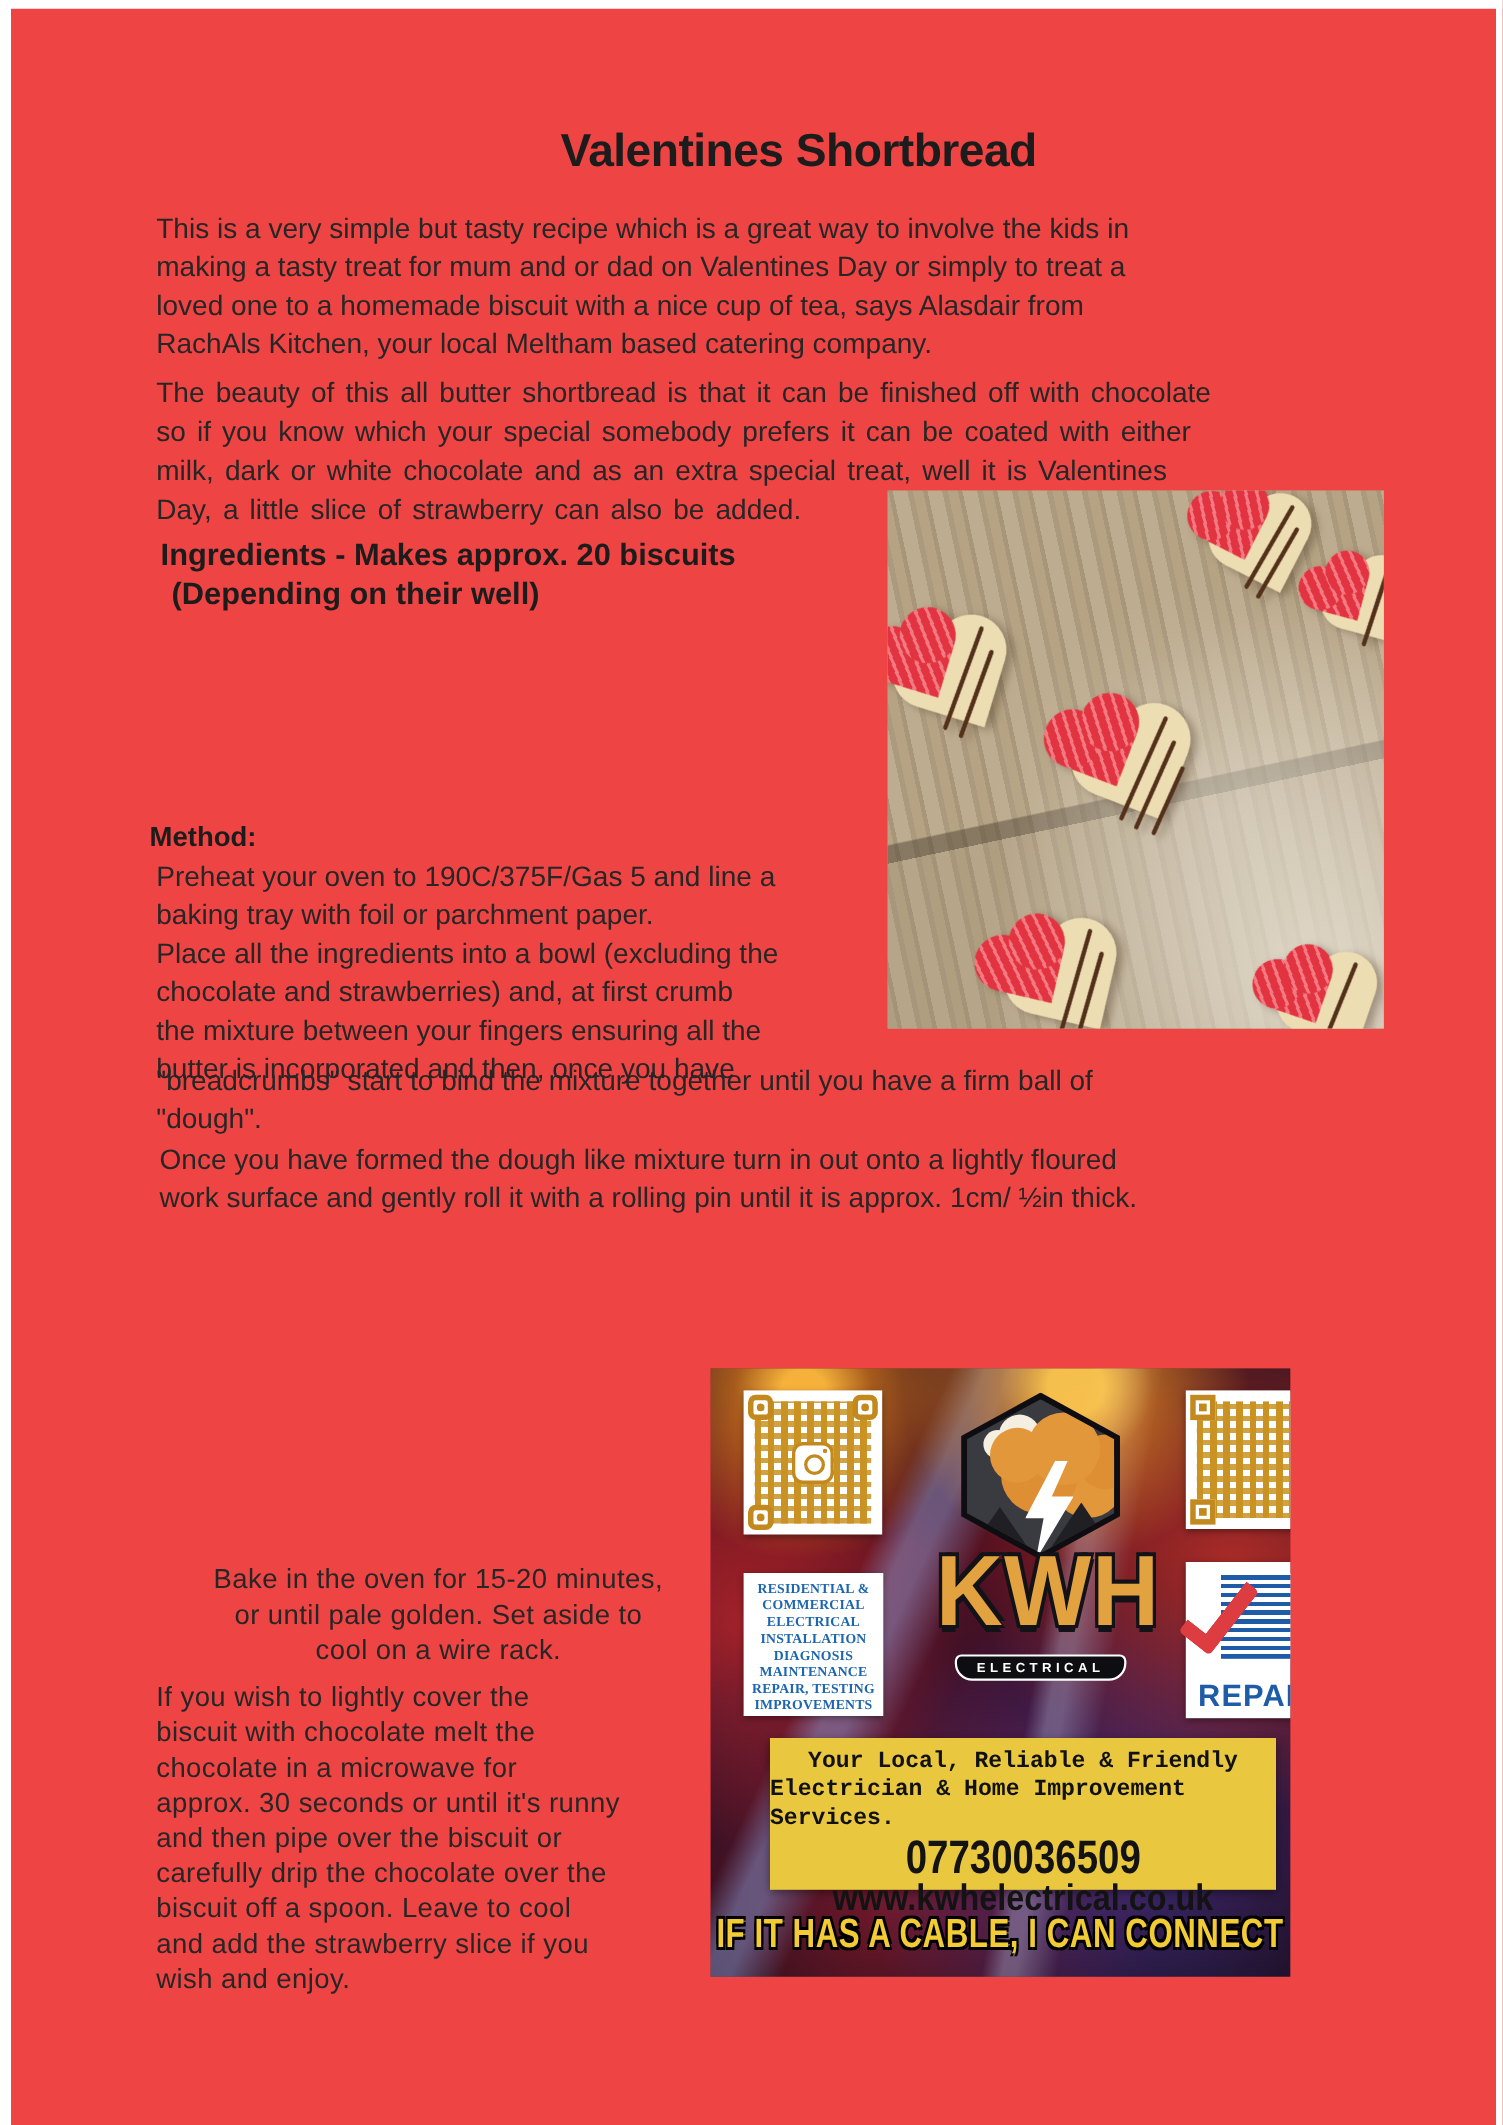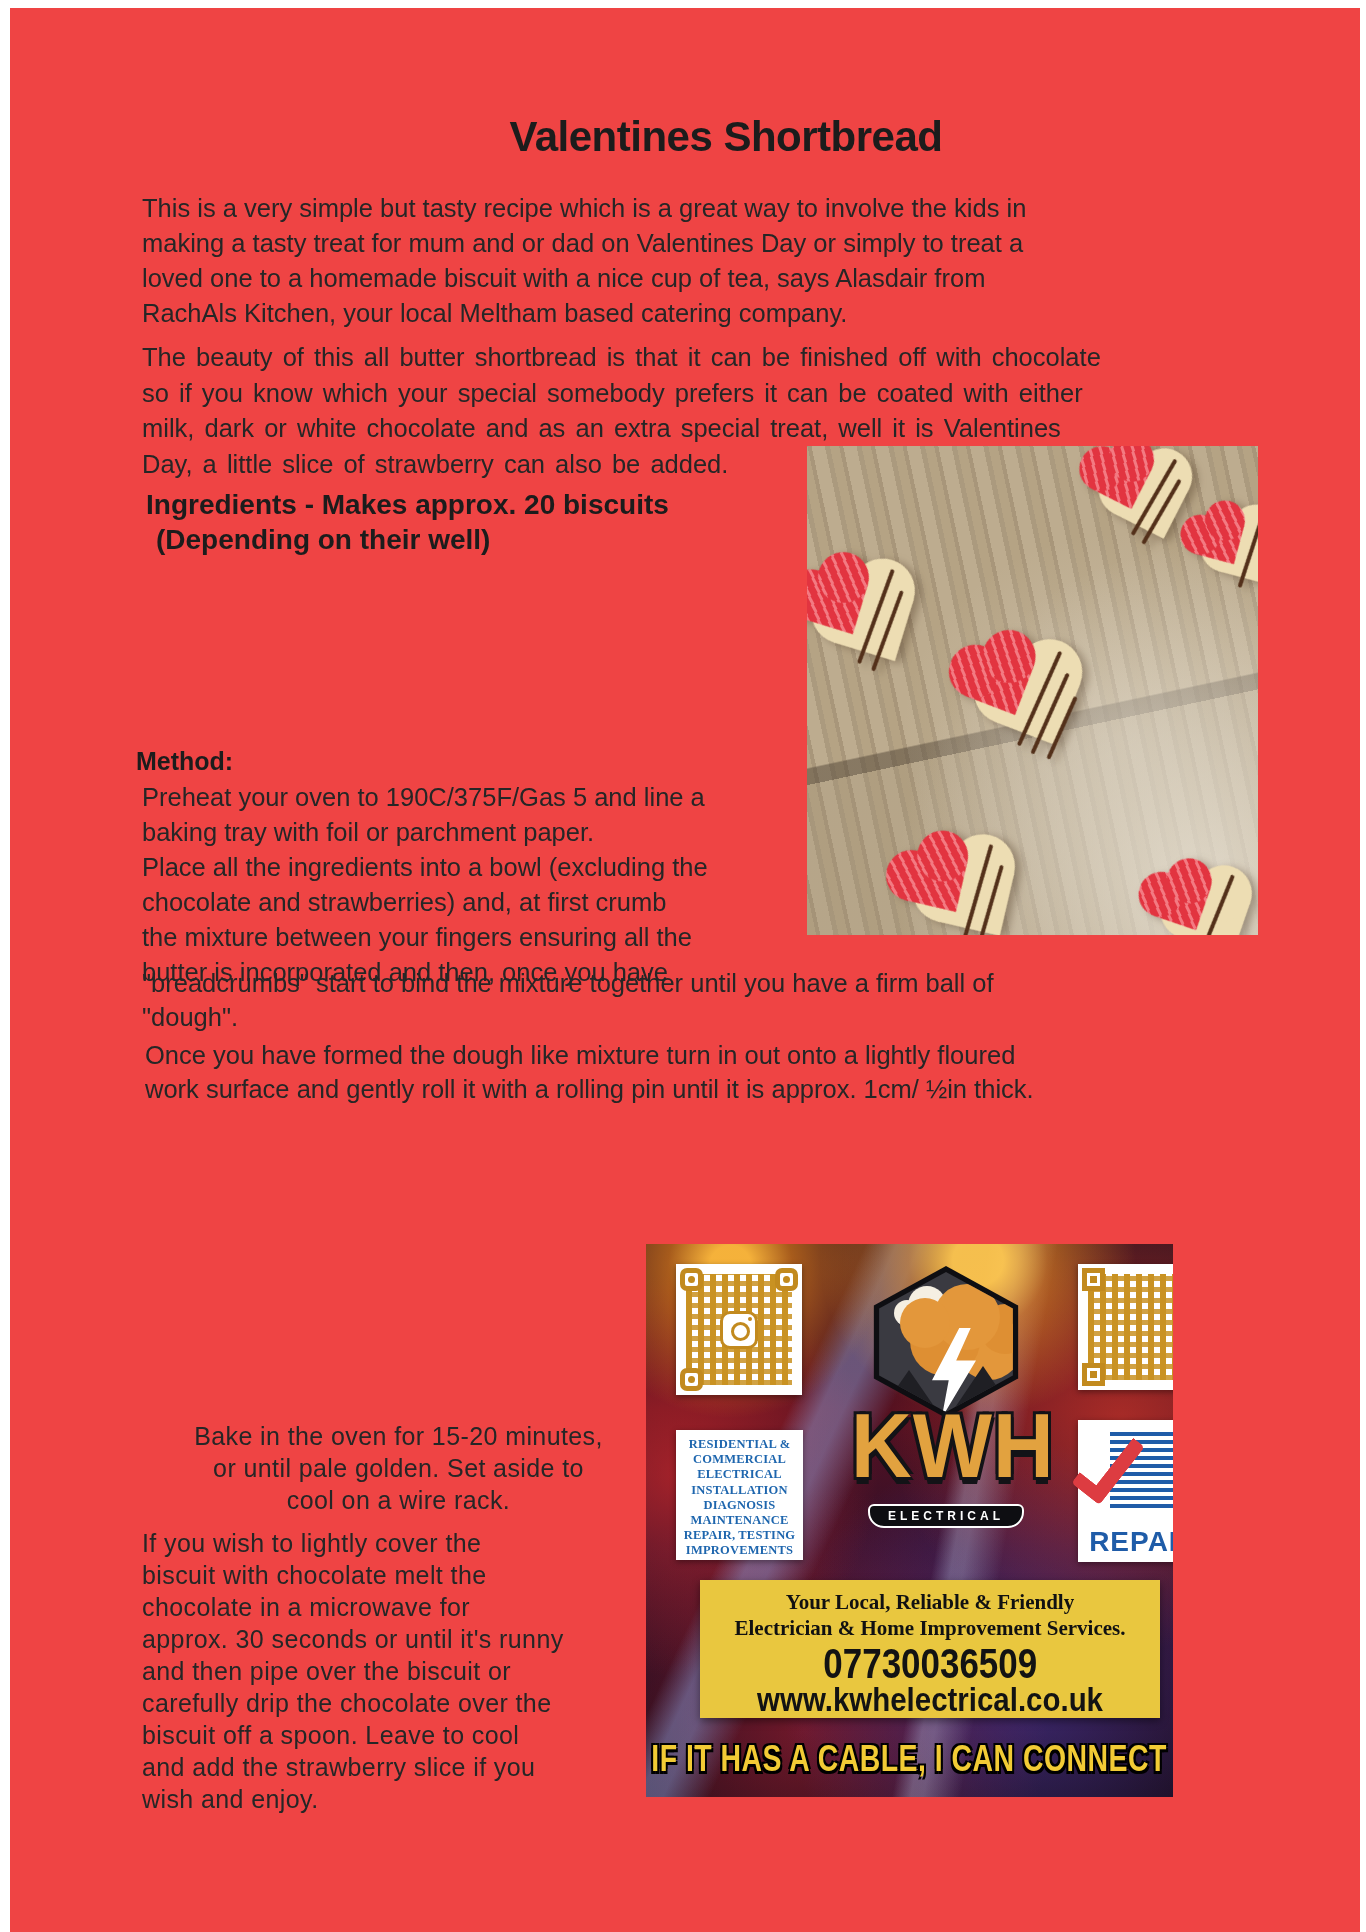--- a/index.html
+++ b/index.html
@@ -131,21 +131,21 @@
               text-shadow:3px 3px 0 #131317, -3px 3px 0 #131317, 3px -3px 0 #131317,
                           -3px -3px 0 #131317, 0 6px 0 #131317; }
   .elec-banner { position:absolute; top:248px; left:17px; width:156px; height:24px;
                  background:#0e0e12; border:2px solid #ffffff; border-radius:6px 6px 16px 16px;
                  color:#ffffff; font-size:12px; font-weight:700; letter-spacing:4px;
                  text-align:center; line-height:20px; }
 
   .banner { left:54px; top:336px; width:460px; height:138px; background:#E9C73F;
             display:flex; flex-direction:column; align-items:center; padding-top:9px;
             box-shadow:0 3px 8px rgba(0,0,0,0.45); }
-  .banner-l1, .banner-l2 { font-family:Liberation Serif, serif; font-weight:700;
+  .banner-l1, .banner-l2 { font-family:Liberation Mono, monospace; font-weight:700;
             font-size:21px; line-height:26px; color:#111; }
   .banner-phone { margin-top:2px; font-size:38px; font-weight:700; color:#131313;
             transform:scale(0.92,1.12); line-height:40px; }
   .banner-site  { font-size:31px; font-weight:600; color:#131313;
             transform:scale(0.95,1.08); line-height:34px; }
 
   .tagline { position:absolute; left:0; top:494px; width:100%; text-align:center;
              font-size:29px; font-weight:900; color:#F2CB35; letter-spacing:0.5px;
              white-space:nowrap; transform:scale(0.98,1.28); transform-origin:center top;
              text-shadow:2px 2px 0 #000, -2px 2px 0 #000, 2px -2px 0 #000, -2px -2px 0 #000; }

